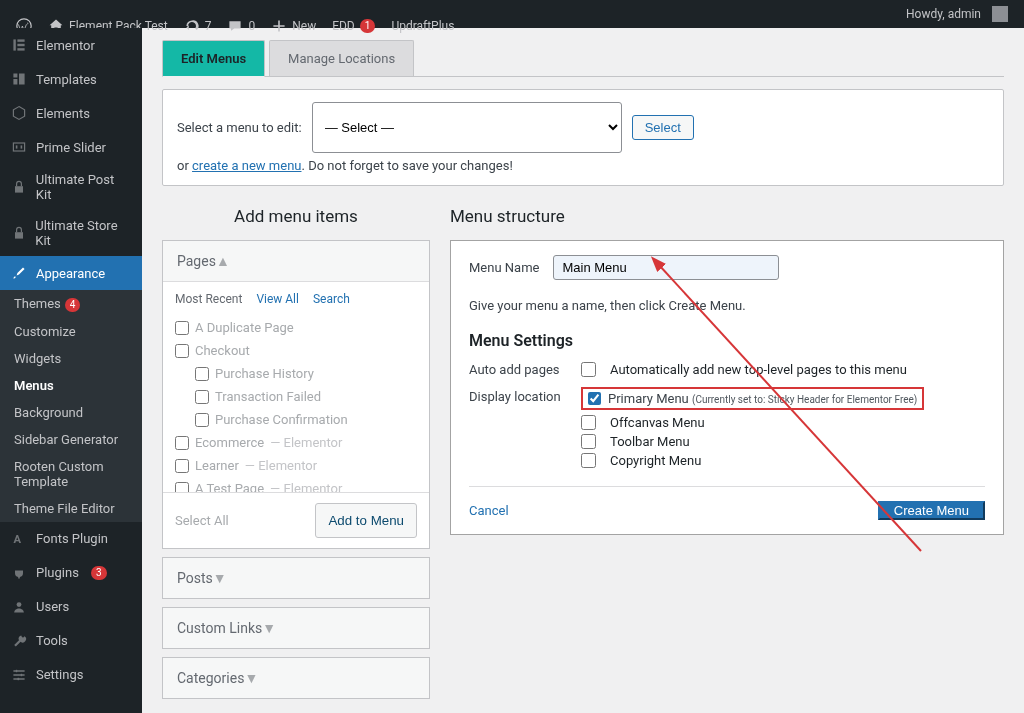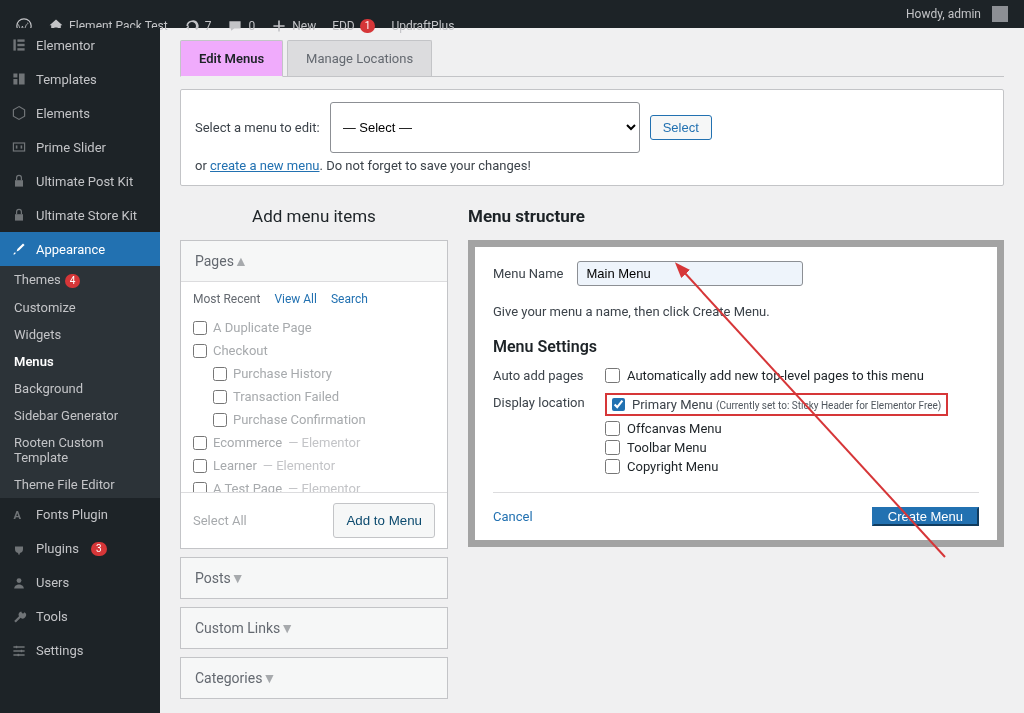--- a/index.html
+++ b/index.html
@@ -5,71 +5,71 @@
 * { box-sizing: border-box; margin: 0; padding: 0; }
 body { font-family: -apple-system, BlinkMacSystemFont, "Segoe UI", Roboto, sans-serif; font-size: 13px; color: #3c434a; background: #f0f0f1; }
 .adminbar { background: #1d2327; color: #c3c4c7; height: 28px; display: flex; align-items: center; padding: 0 8px; font-size: 12px; justify-content: space-between; }
 .adminbar-left { display: flex; align-items: center; gap: 0; margin-top: 23px; }
 .adminbar-item { display: inline-flex; align-items: center; padding: 0 8px; gap: 5px; cursor: pointer; height: 28px; }
 .adminbar-right { display: flex; align-items: center; }
 .ab-icon { width: 16px; height: 16px; display: inline-flex; align-items: center; justify-content: center; }
 .badge { background: #d63638; color: #fff; border-radius: 9px; padding: 0 5px; font-size: 10px; min-width: 14px; height: 14px; display: inline-flex; align-items: center; justify-content: center; }
 .avatar { width: 16px; height: 16px; background: #8c8f94; margin-left: 6px; }
 .layout { display: flex; height: calc(100vh - 28px); min-height: 685px; }
-.sidebar { width: 160px; background: #1d2327; color: #c3c4c7; flex-shrink: 0; }
+.sidebar { width: 142px; background: #1d2327; color: #c3c4c7; flex-shrink: 0; }
 .menu-item { display: flex; align-items: center; padding: 8px 10px; gap: 8px; cursor: pointer; color: #c3c4c7; font-size: 13px; }
 .menu-item.active { background: #2271b1; color: #fff; position: relative; }
 .menu-item.active::after { content: ''; position: absolute; right: -8px; top: 50%; transform: translateY(-50%); border: 8px solid transparent; border-right-color: #f0f0f1; }
 .menu-icon { width: 18px; height: 18px; display: inline-flex; align-items: center; justify-content: center; opacity: 0.6; }
 .menu-item.active .menu-icon { opacity: 1; }
 .submenu { background: #2c3338; }
 .submenu-item { padding: 6px 12px 6px 14px; cursor: pointer; color: #c3c4c7; font-size: 13px; }
 .submenu-item.current { color: #fff; font-weight: 600; }
 .count-badge { background: #d63638; color: #fff; border-radius: 9px; padding: 0 5px; font-size: 10px; margin-left: 4px; display: inline-flex; min-width: 14px; height: 14px; align-items: center; justify-content: center; }
 .content { flex: 1; padding: 12px 20px; overflow: auto; }
 .tabs { display: flex; border-bottom: 1px solid #c3c4c7; margin-bottom: 12px; }
 .tab { padding: 10px 18px; background: #dcdcde; border: 1px solid #c3c4c7; border-bottom: none; margin-right: 4px; cursor: pointer; color: #646970; border-radius: 2px 2px 0 0; }
-.tab.active { background: #f0abfc; color: #1d2327; font-weight: 600; border-bottom: 1px solid #f0f0f1; margin-bottom: -1px; }
+.tab.active { background: #14b8a6; color: #1d2327; font-weight: 600; border-bottom: 1px solid #f0f0f1; margin-bottom: -1px; }
 .select-box { background: #fff; border: 1px solid #c3c4c7; padding: 12px 14px; margin-bottom: 20px; border-radius: 2px; }
 .select-row { display: flex; align-items: center; gap: 10px; margin-bottom: 5px; }
 .select-row select { padding: 16px 8px; border: 1px solid #8c8f94; border-radius: 3px; min-width: 310px; background: #fff; font-size: 13px; }
 .btn { padding: 4px 12px; border: 1px solid #2271b1; background: #f6f7f7; color: #2271b1; border-radius: 3px; cursor: pointer; font-size: 13px; }
 .btn-primary { background: #2271b1; color: #fff; border-color: #2271b1; padding: 0 14px; font-size: 13px; }
 .link { color: #2271b1; text-decoration: underline; cursor: pointer; }
 .link-nounder { color: #2271b1; cursor: pointer; }
 .columns { display: flex; gap: 20px; }
 .col-left { width: 268px; flex-shrink: 0; }
 .col-right { flex: 1; }
 .section-title { font-size: 17px; font-weight: 400; margin-bottom: 14px; color: #1d2327; text-align: center; }
-.structure-title { font-size: 17px; font-weight: 700; margin-bottom: 14px; color: #1d2327; }
+.structure-title { font-size: 17px; font-weight: 400; margin-bottom: 14px; color: #1d2327; }
 .accordion { border: 1px solid #c3c4c7; margin-bottom: 8px; background: #f6f7f7; }
 .accordion-head { display: flex; justify-content: flex-start; padding: 12px 14px; cursor: pointer; color: #646970; font-size: 14px; }
 .accordion-toggle { color: #a7aaad; }
 .accordion-body { background: #fff; border-top: 1px solid #dcdcde; padding: 0; }
 .subtabs { display: flex; gap: 14px; padding: 10px 12px 6px; font-size: 12px; }
 .subtab { color: #2271b1; cursor: pointer; }
 .subtab.on { color: #646970; }
 .page-list { max-height: 180px; overflow-y: auto; padding: 4px 12px 10px; scrollbar-width: thin; }
 .page-list::-webkit-scrollbar { width: 8px; }
 .page-list::-webkit-scrollbar-thumb { background: #c3c4c7; }
 .page-item { display: flex; align-items: center; gap: 6px; padding: 4px 0; color: #a7aaad; font-size: 13px; }
 .page-item.indent { padding-left: 20px; }
 .page-item input { width: 14px; height: 14px; }
 .page-suffix { color: #c3c4c7; }
 .list-footer { display: flex; justify-content: space-between; align-items: center; padding: 10px 12px; border-top: 1px solid #dcdcde; }
 .dis-btn { padding: 9px 12px; border: 1px solid #c3c4c7; background: #f6f7f7; color: #0c4a6e; border-radius: 3px; cursor: default; }
-.structure-box { background: #fff; border: 7px solid #a3a3a3; padding: 14px 18px; position: relative; }
+.structure-box { background: #fff; border: 1px solid #a3a3a3; padding: 14px 18px; position: relative; }
 .field-row { display: flex; align-items: center; gap: 14px; margin-bottom: 18px; }
 .menu-name-input { padding: 4px 8px; border: 1px solid #8c8f94; border-radius: 3px; width: 226px; background: #eef4fb; font-size: 13px; }
 .hint { color: #3c434a; margin-bottom: 18px; font-size: 13px; }
 .settings-title { font-size: 16px; font-weight: 600; margin-bottom: 10px; color: #1d2327; }
 .setting-row { display: flex; margin-bottom: 8px; font-size: 13px; }
 .setting-label { width: 112px; color: #3c434a; padding-top: 2px; }
 .setting-values { flex: 1; }
-.check-row { display: flex; align-items: center; gap: 7px; padding: 2px 0; }
+.check-row { display: flex; align-items: center; gap: 14px; padding: 2px 0; }
 .check-row input { width: 15px; height: 15px; }
 .check-row label { color: #1d2327; }
 .primary-menu-box { border: 2px solid #d63638; padding: 2px 5px; display: inline-flex; align-items: center; gap: 7px; margin-bottom: 3px; }
 .primary-menu-box input { accent-color: #2271b1; }
 .primary-menu-box .sub { font-size: 10px; color: #50575e; }
 .structure-footer { border-top: 1px solid #dcdcde; margin-top: 16px; padding-top: 14px; display: flex; justify-content: space-between; align-items: center; }
 svg.arrow { position: absolute; top: 0; left: 0; }
 </style>
 </head>
 <body>

